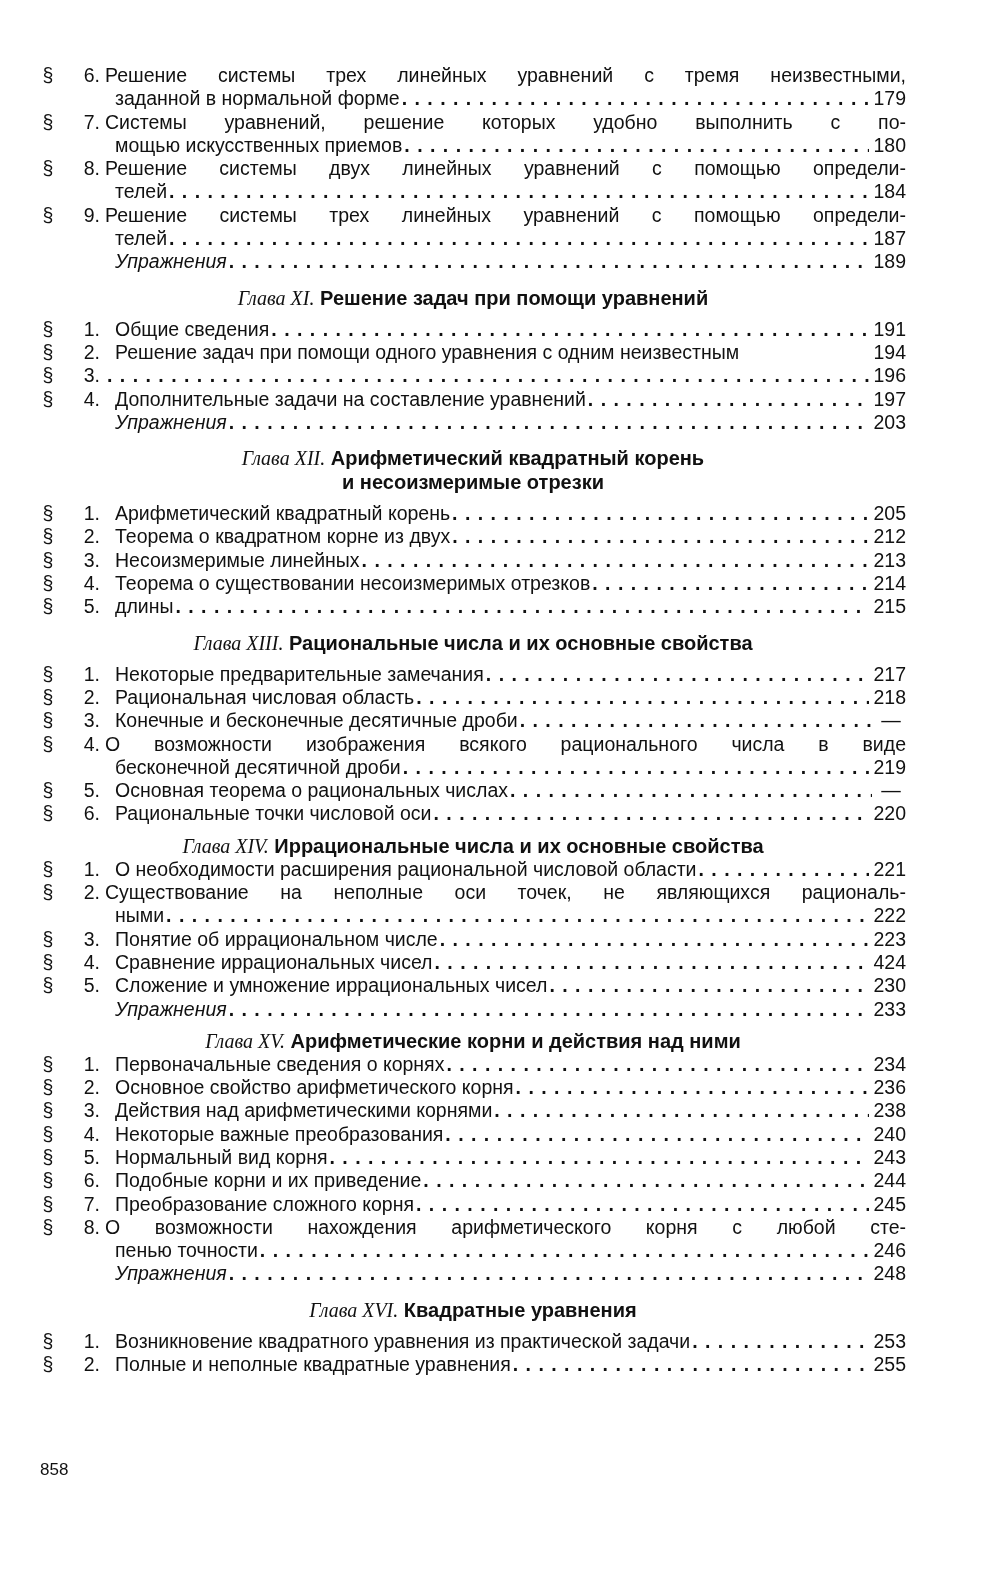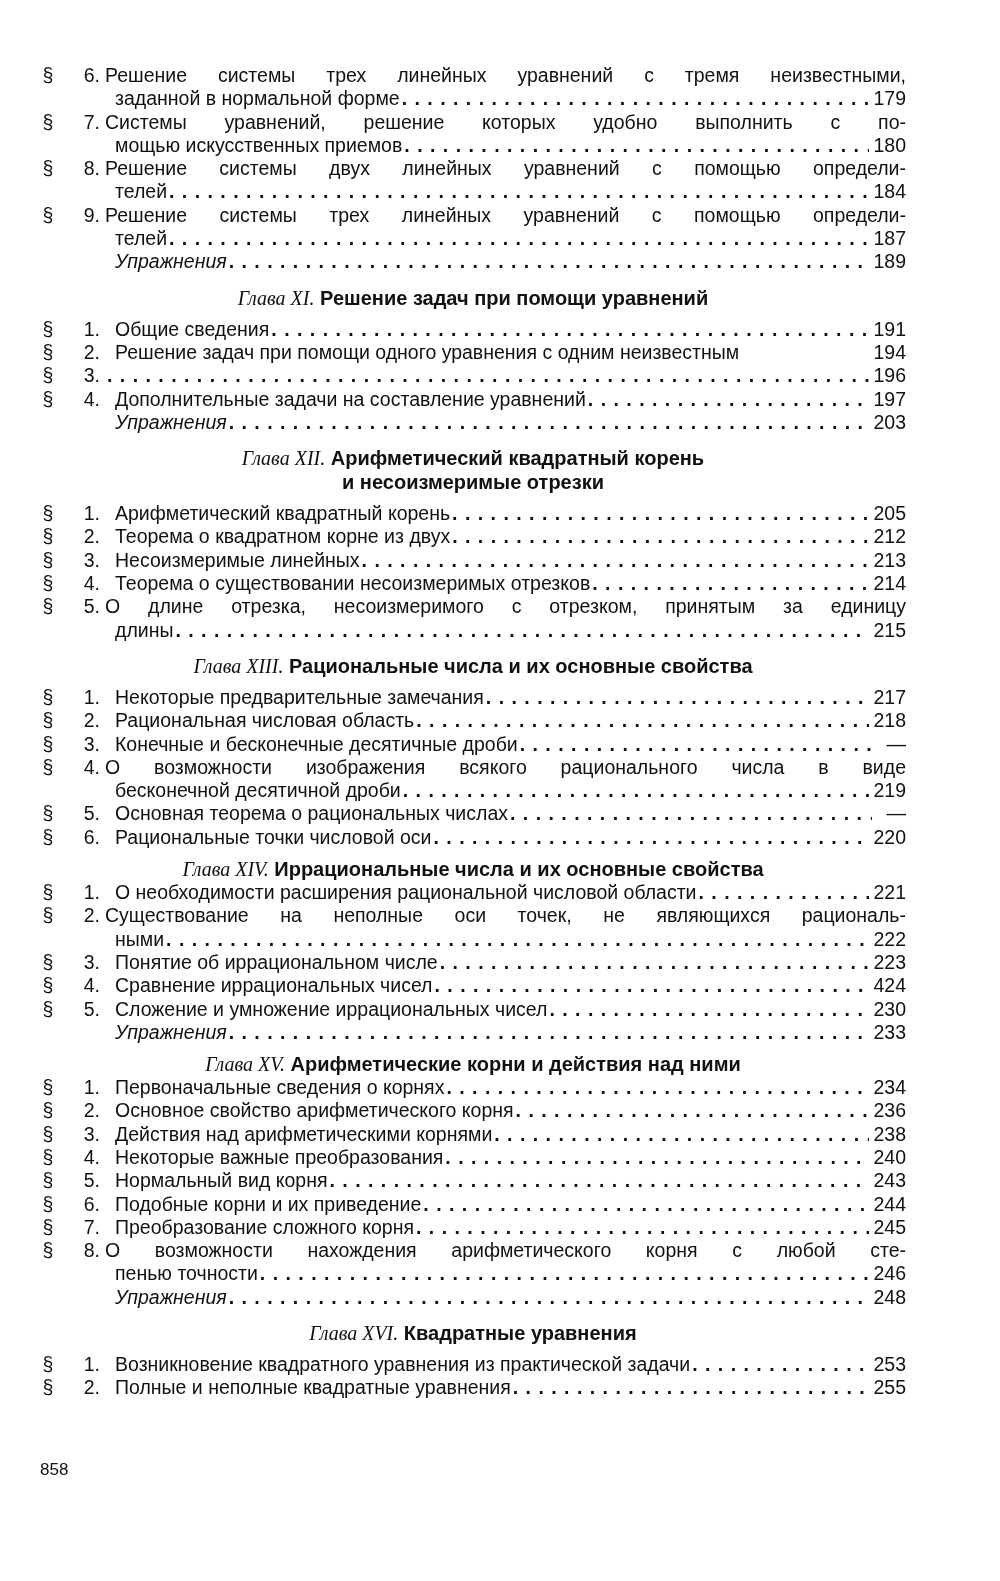--- a/index.html
+++ b/index.html
@@ -7,21 +7,21 @@
          font-family:"Liberation Sans Narrow","Liberation Sans", sans-serif; color:#111; }
   .page { position:absolute; left:40px; top:64px; width:866px; }
   .entry { position:relative; font-size:19.5px; line-height:23.3px; }
   .entry .sec { position:absolute; left:0; width:16px; text-align:center; }
   .entry .num { position:absolute; left:30px; width:30px; text-align:right; }
   .entry .body { margin-left:65px; }
   .line { display:flex; align-items:baseline; white-space:nowrap; }
   .line .txt { flex:0 0 auto;margin-left:10px; }
   .line .dots { flex:1 1 auto; overflow:hidden; white-space:nowrap; letter-spacing:6.2px; margin:0 4px 0 2px; }
   .line .dots::before { content:". . . . . . . . . . . . . . . . . . . . . . . . . . . . . . . . . . . . . . . . . . . . . . . . . . . . . . . . . . . . . . . . . . . . . . . . . . . . . . . . . . . . . . . . . ."; letter-spacing:0; word-spacing:2px; font-weight:bold; }
-  .line .pg { flex:0 0 auto; min-width:30px; text-align:right; }
+  .line .pg { flex:0 0 auto; min-width:30px; text-align:center; }
   .full { text-align:justify; text-align-last:justify; white-space:nowrap; }
   .ex .txt { font-style:italic; font-weight:normal; }
   .chapter { text-align:center; font-size:20px; line-height:24px; font-weight:bold; }
   .chapter .lbl { font-style:italic; font-weight:normal; font-family:"Liberation Serif", serif; }
   .gap-s { height:8px; } .gap-m { height:12px; }
   .folio { position:absolute; left:40px; top:1460px; font-size:17px; font-family:"Liberation Sans", sans-serif; }
 </style>
 </head>
 <body>
 
@@ -186,21 +186,20 @@
           <span class="txt">Теорема о существовании несоизмеримых отрезков</span>
           <span class="dots"></span>
           <span class="pg">214</span>
         </div>
       </div>
     </div>
     <div class="entry">
       <span class="sec">§</span>
       <span class="num">5.</span>
       <div class="body">
-        <div class="full">О длине отрезка, несоизмеримого с отрезком, принятым за единицу</div>
         <div class="line">
           <span class="txt">длины</span>
           <span class="dots"></span>
           <span class="pg">215</span>
         </div>
       </div>
     </div>
     <div class="gap-m"></div>
     <div class="chapter"><span class="lbl">Глава XIII.</span> <span>Рациональные числа и их основные свойства</span></div>
     <div class="gap-s"></div>

